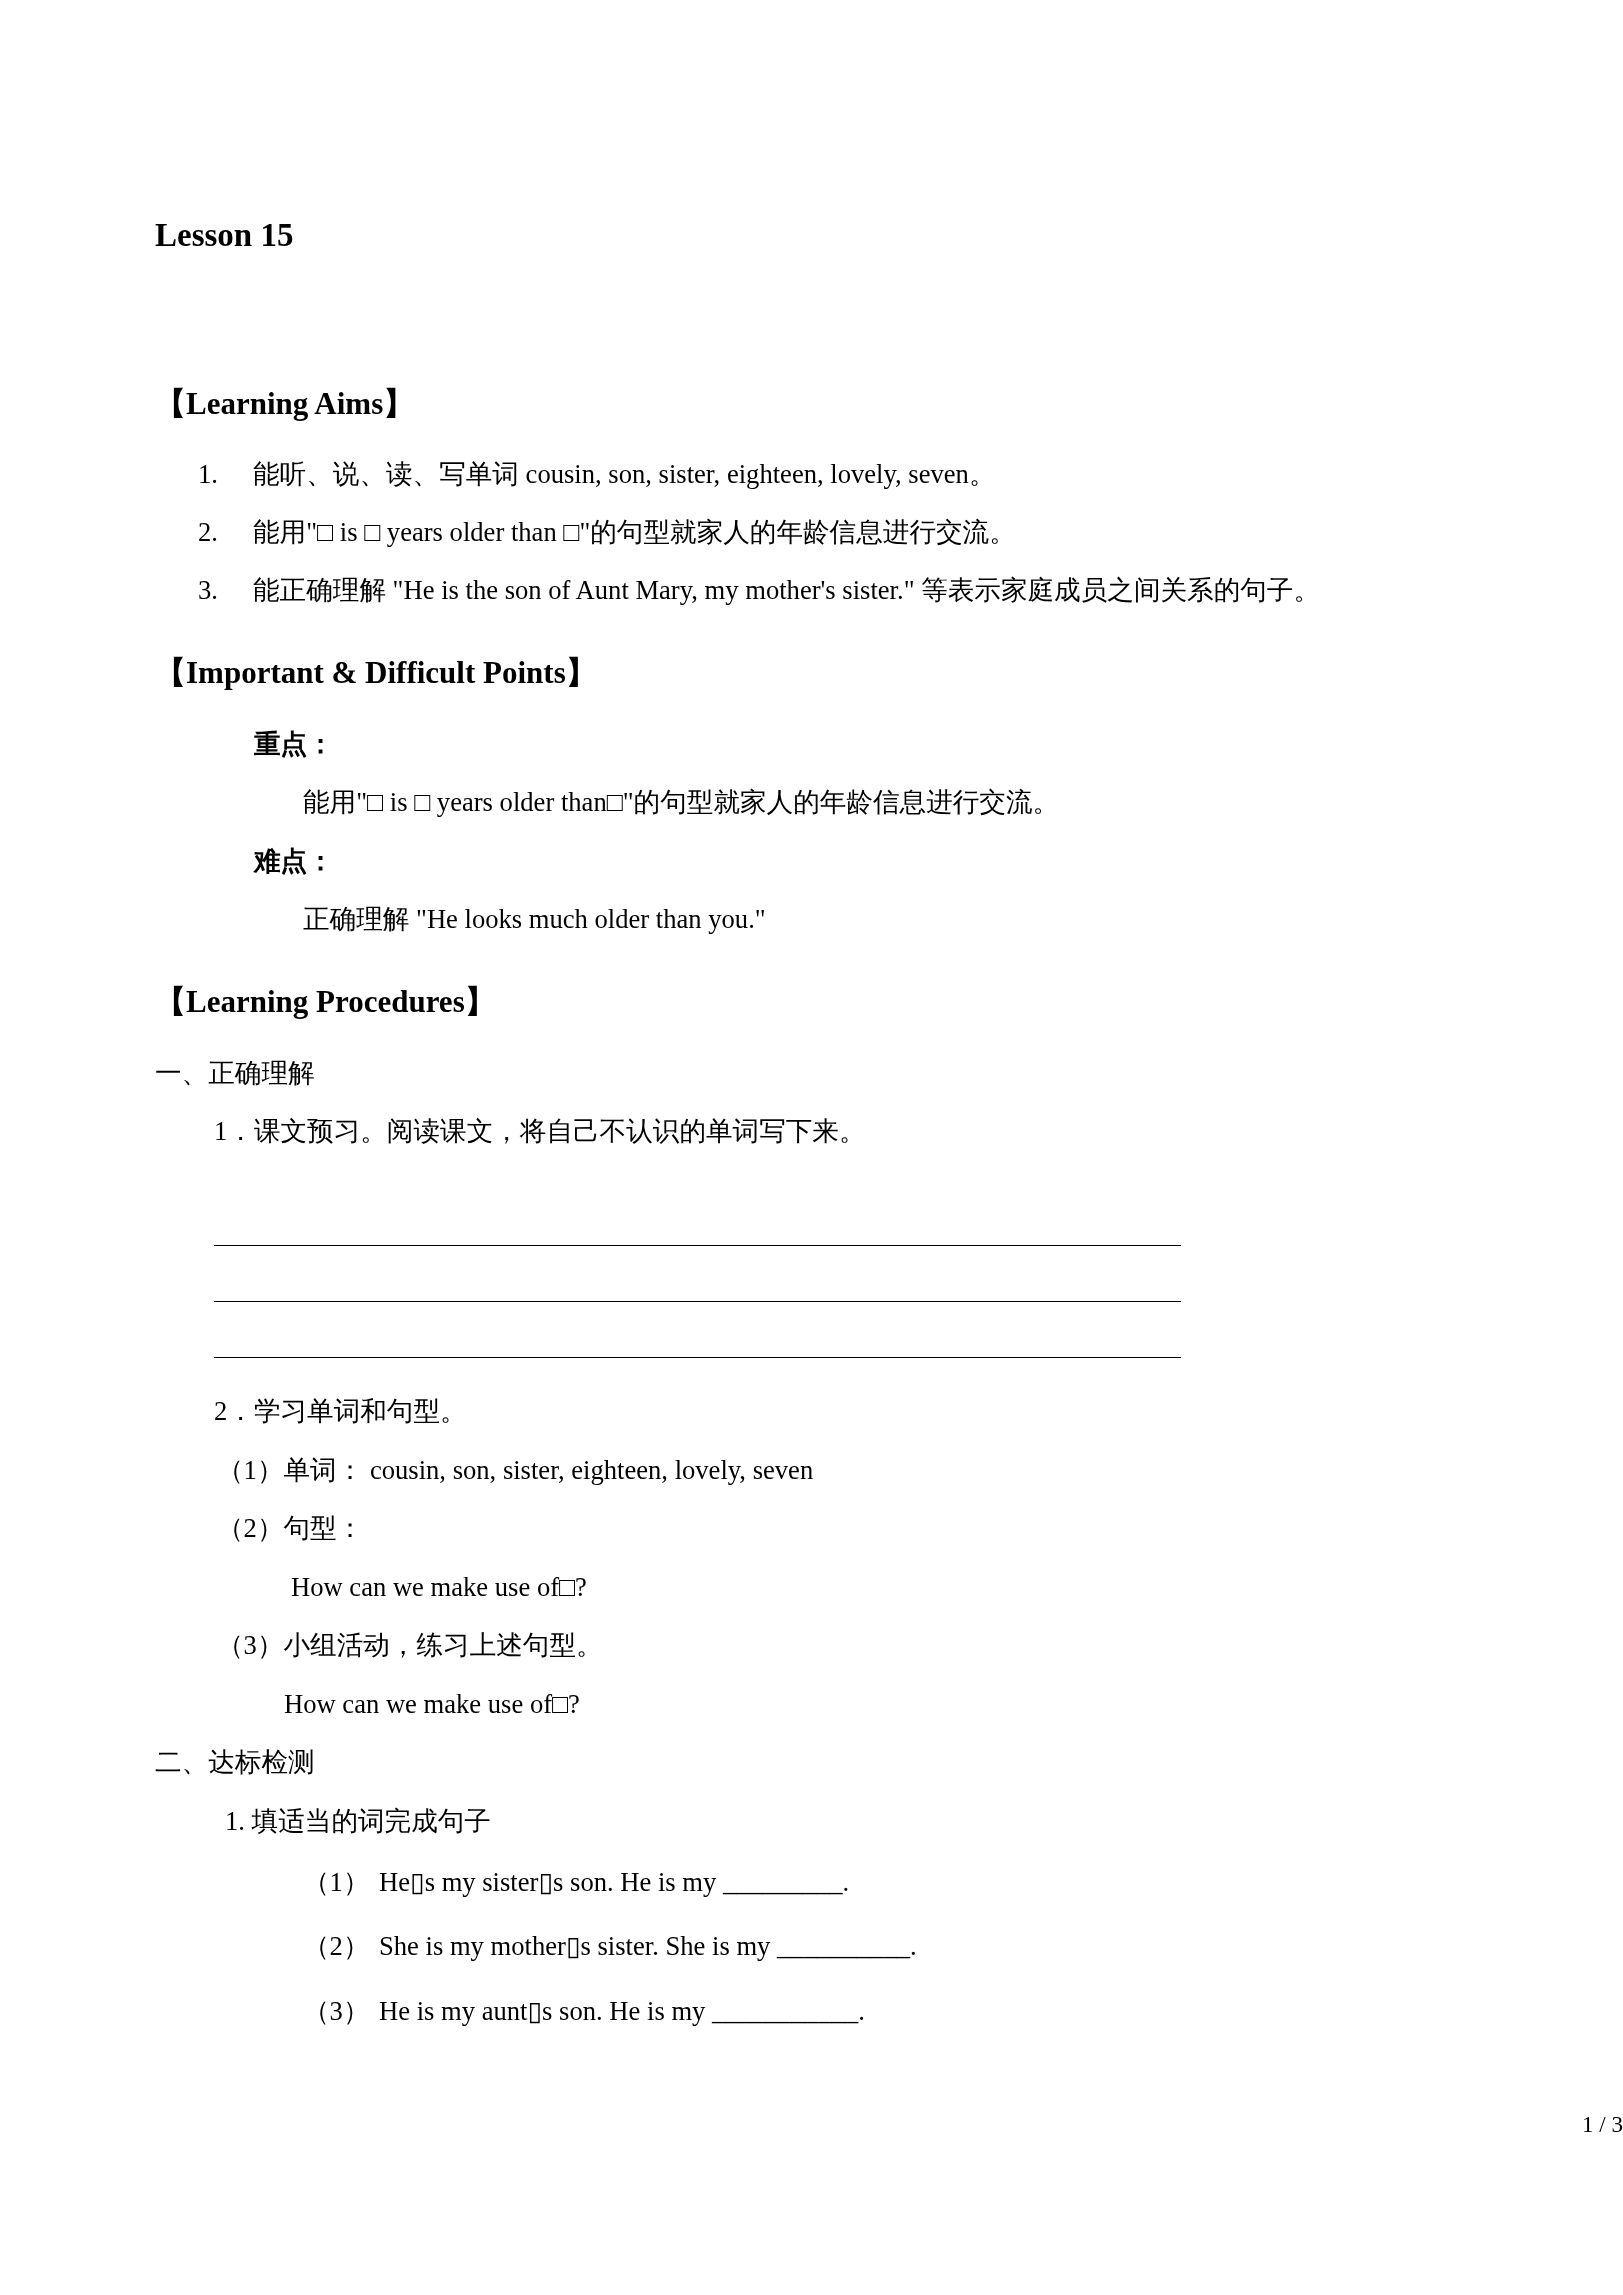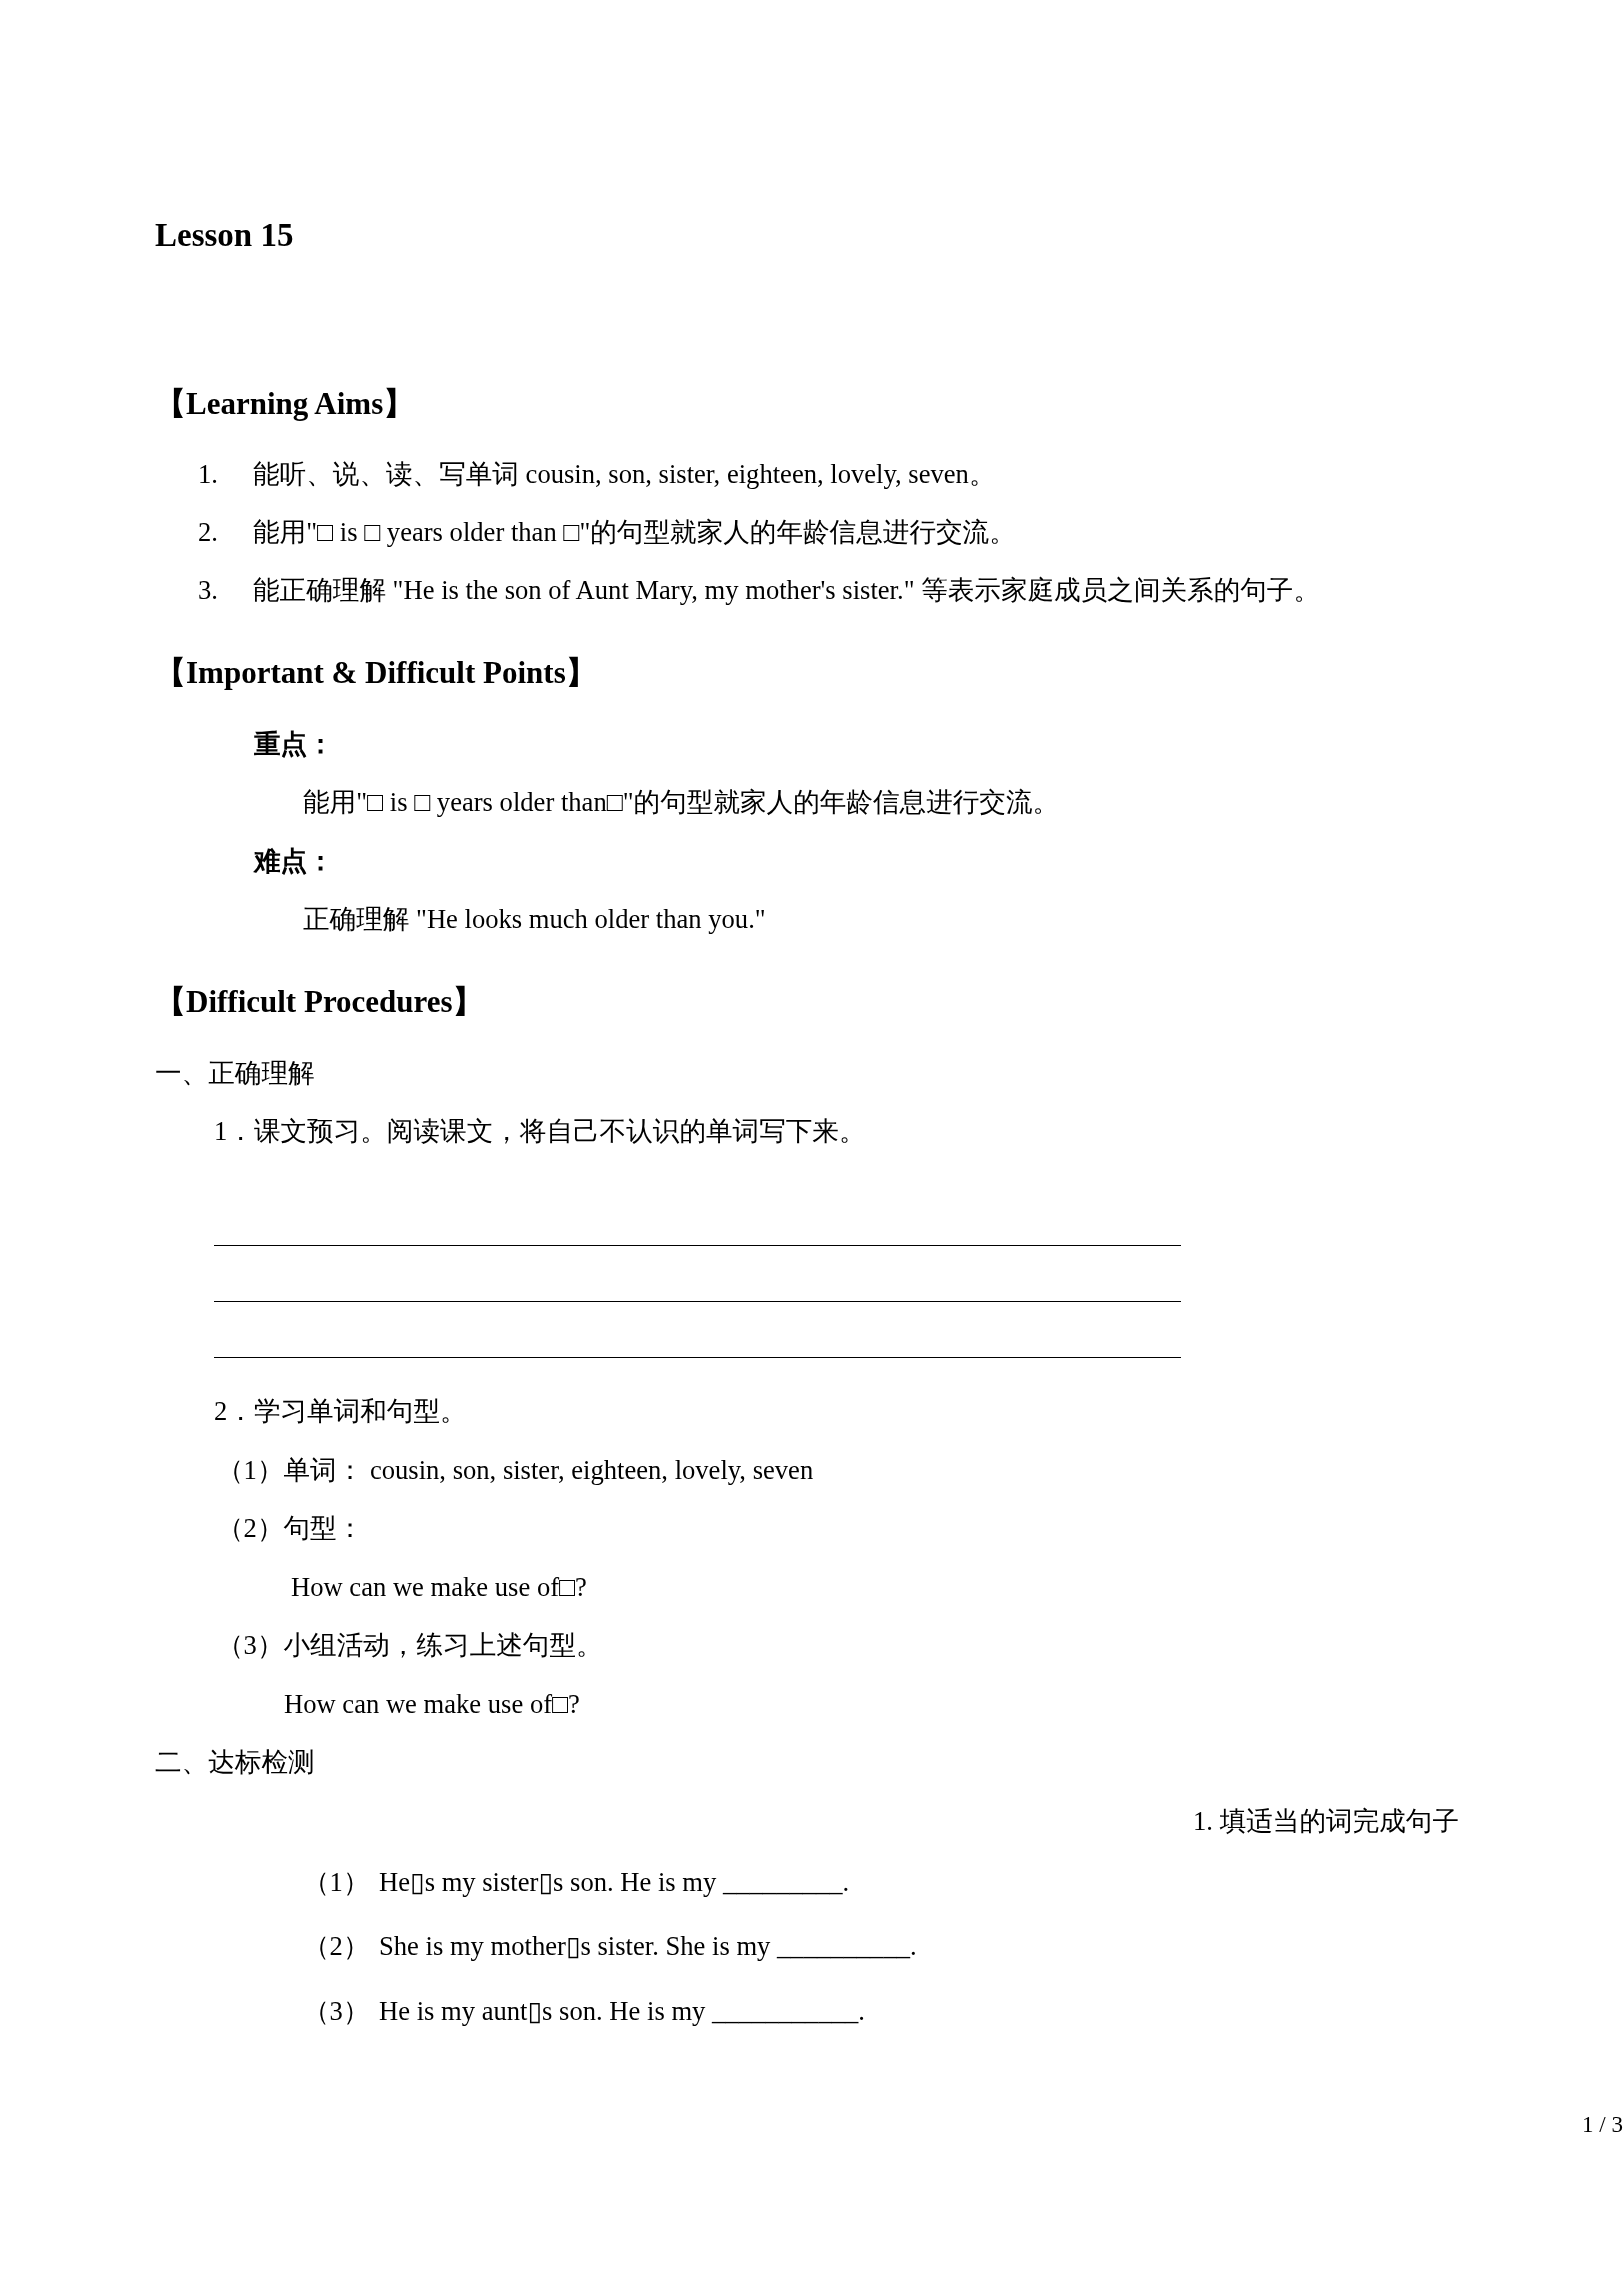--- a/index.html
+++ b/index.html
@@ -53,21 +53,21 @@
     margin-left: 148px;
   }
 
   .proc-line {
     font-size: 26.6px;
     line-height: 2.2;
   }
   .ml-0   { margin-left: 0; }
   .ml-87  { margin-left: 59px; }
   .ml-91  { margin-left: 62px; }
-  .ml-102 { margin-left: 70px; text-align: right; }
+  .ml-102 { margin-left: 70px; }
   .ml-189 { margin-left: 129px; }
   .ml-199 { margin-left: 136px; }
 
   .write-lines { margin-left: 59px; margin-top: 29px; margin-bottom: 24.5px; }
   .write-line {
     width: 967px;
     height: 56px;
     border-bottom: 1.4px solid #000000;
   }
 
@@ -114,21 +114,21 @@
       </div>
     </div>
 
     <h2 class="section-heading">【Important &amp; Difficult Points】</h2>
 
     <div class="sub-label">重点：</div>
     <div class="sub-text">能用"□ is □ years older than□"的句型就家人的年龄信息进行交流。</div>
     <div class="sub-label">难点：</div>
     <div class="sub-text">正确理解  "He looks much older than you."</div>
 
-    <h2 class="section-heading">【Difficult Procedures】</h2>
+    <h2 class="section-heading">【Learning Procedures】</h2>
 
     <div class="proc-line ml-0">一、正确理解</div>
     <div class="proc-line ml-87">1．课文预习。阅读课文，将自己不认识的单词写下来。</div>
 
     <div class="write-lines">
       <div class="write-line"></div>
       <div class="write-line"></div>
       <div class="write-line"></div>
     </div>
 

